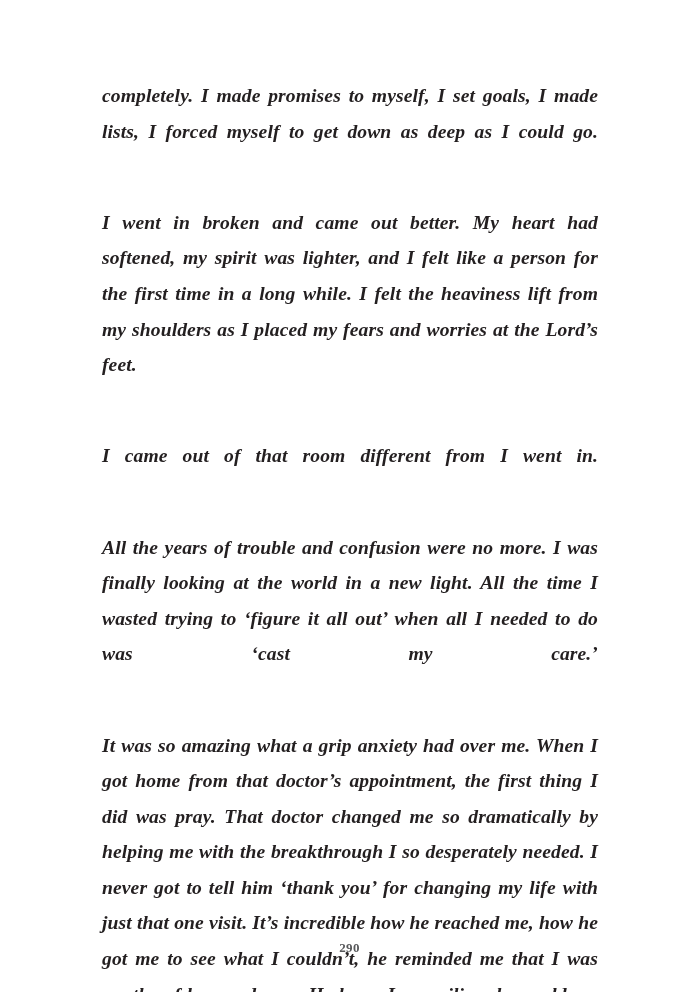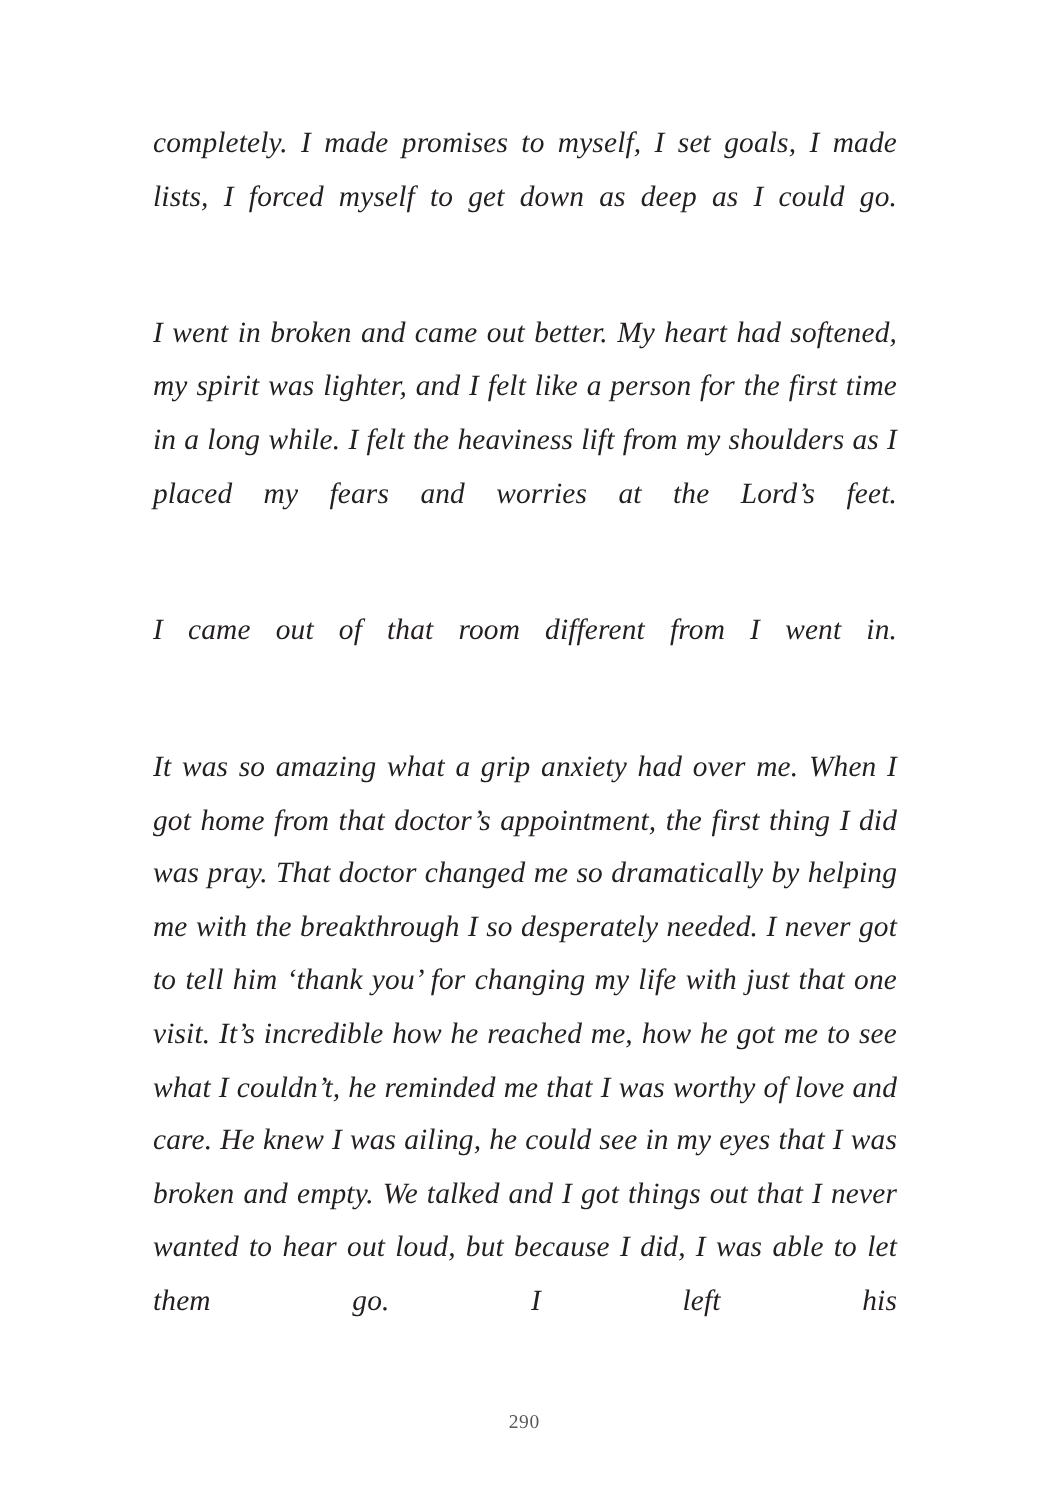--- a/index.html
+++ b/index.html
@@ -12,20 +12,21 @@
     background: #ffffff;
     font-family: "Liberation Serif", serif;
     color: #231f20;
     overflow: hidden;
   }
   .page {
     position: relative;
     width: 699px;
     height: 992px;
     box-sizing: border-box;
+    font-weight: bold;
   }
   .text-block {
     position: absolute;
     left: 102px;
     top: 78px;
     width: 496px;
   }
   p.para {
     margin: 0 0 20px 0;
     font-style: italic;
@@ -59,18 +60,19 @@
 </style>
 </head>
 <body>
 
 <div class="page">
 
   <div class="text-block">
     <p class="para">completely. I made promises to myself, I set goals, I made lists, I forced myself to get down as deep as I could go.</p>
     <p class="para">I went in broken and came out better. My heart had softened, my spirit was lighter, and I felt like a person for the first time in a long while. I felt the heaviness lift from my shoulders as I placed my fears and worries at the Lord’s feet.</p>
     <p class="para">I came out of that room different from I went in.</p>
+    <p class="para">All the years of trouble and confusion were no more. I was finally looking at the world in a new light. All the time I wasted trying to ‘figure it all out’ when all I needed to do was ‘cast my care.’</p>
     <p class="para">It was so amazing what a grip anxiety had over me. When I got home from that doctor’s appointment, the first thing I did was pray. That doctor changed me so dramatically by helping me with the breakthrough I so desperately needed. I never got to tell him ‘thank you’ for changing my life with just that one visit. It’s incredible how he reached me, how he got me to see what I couldn’t, he reminded me that I was worthy of love and care. He knew I was ailing, he could see in my eyes that I was broken and empty. We talked and I got things out that I never wanted to hear out loud, but because I did, I was able to let them go. I left his</p>
   </div>
 
   <div class="folio">290</div>
 
 </div>
 
 </body></html>

